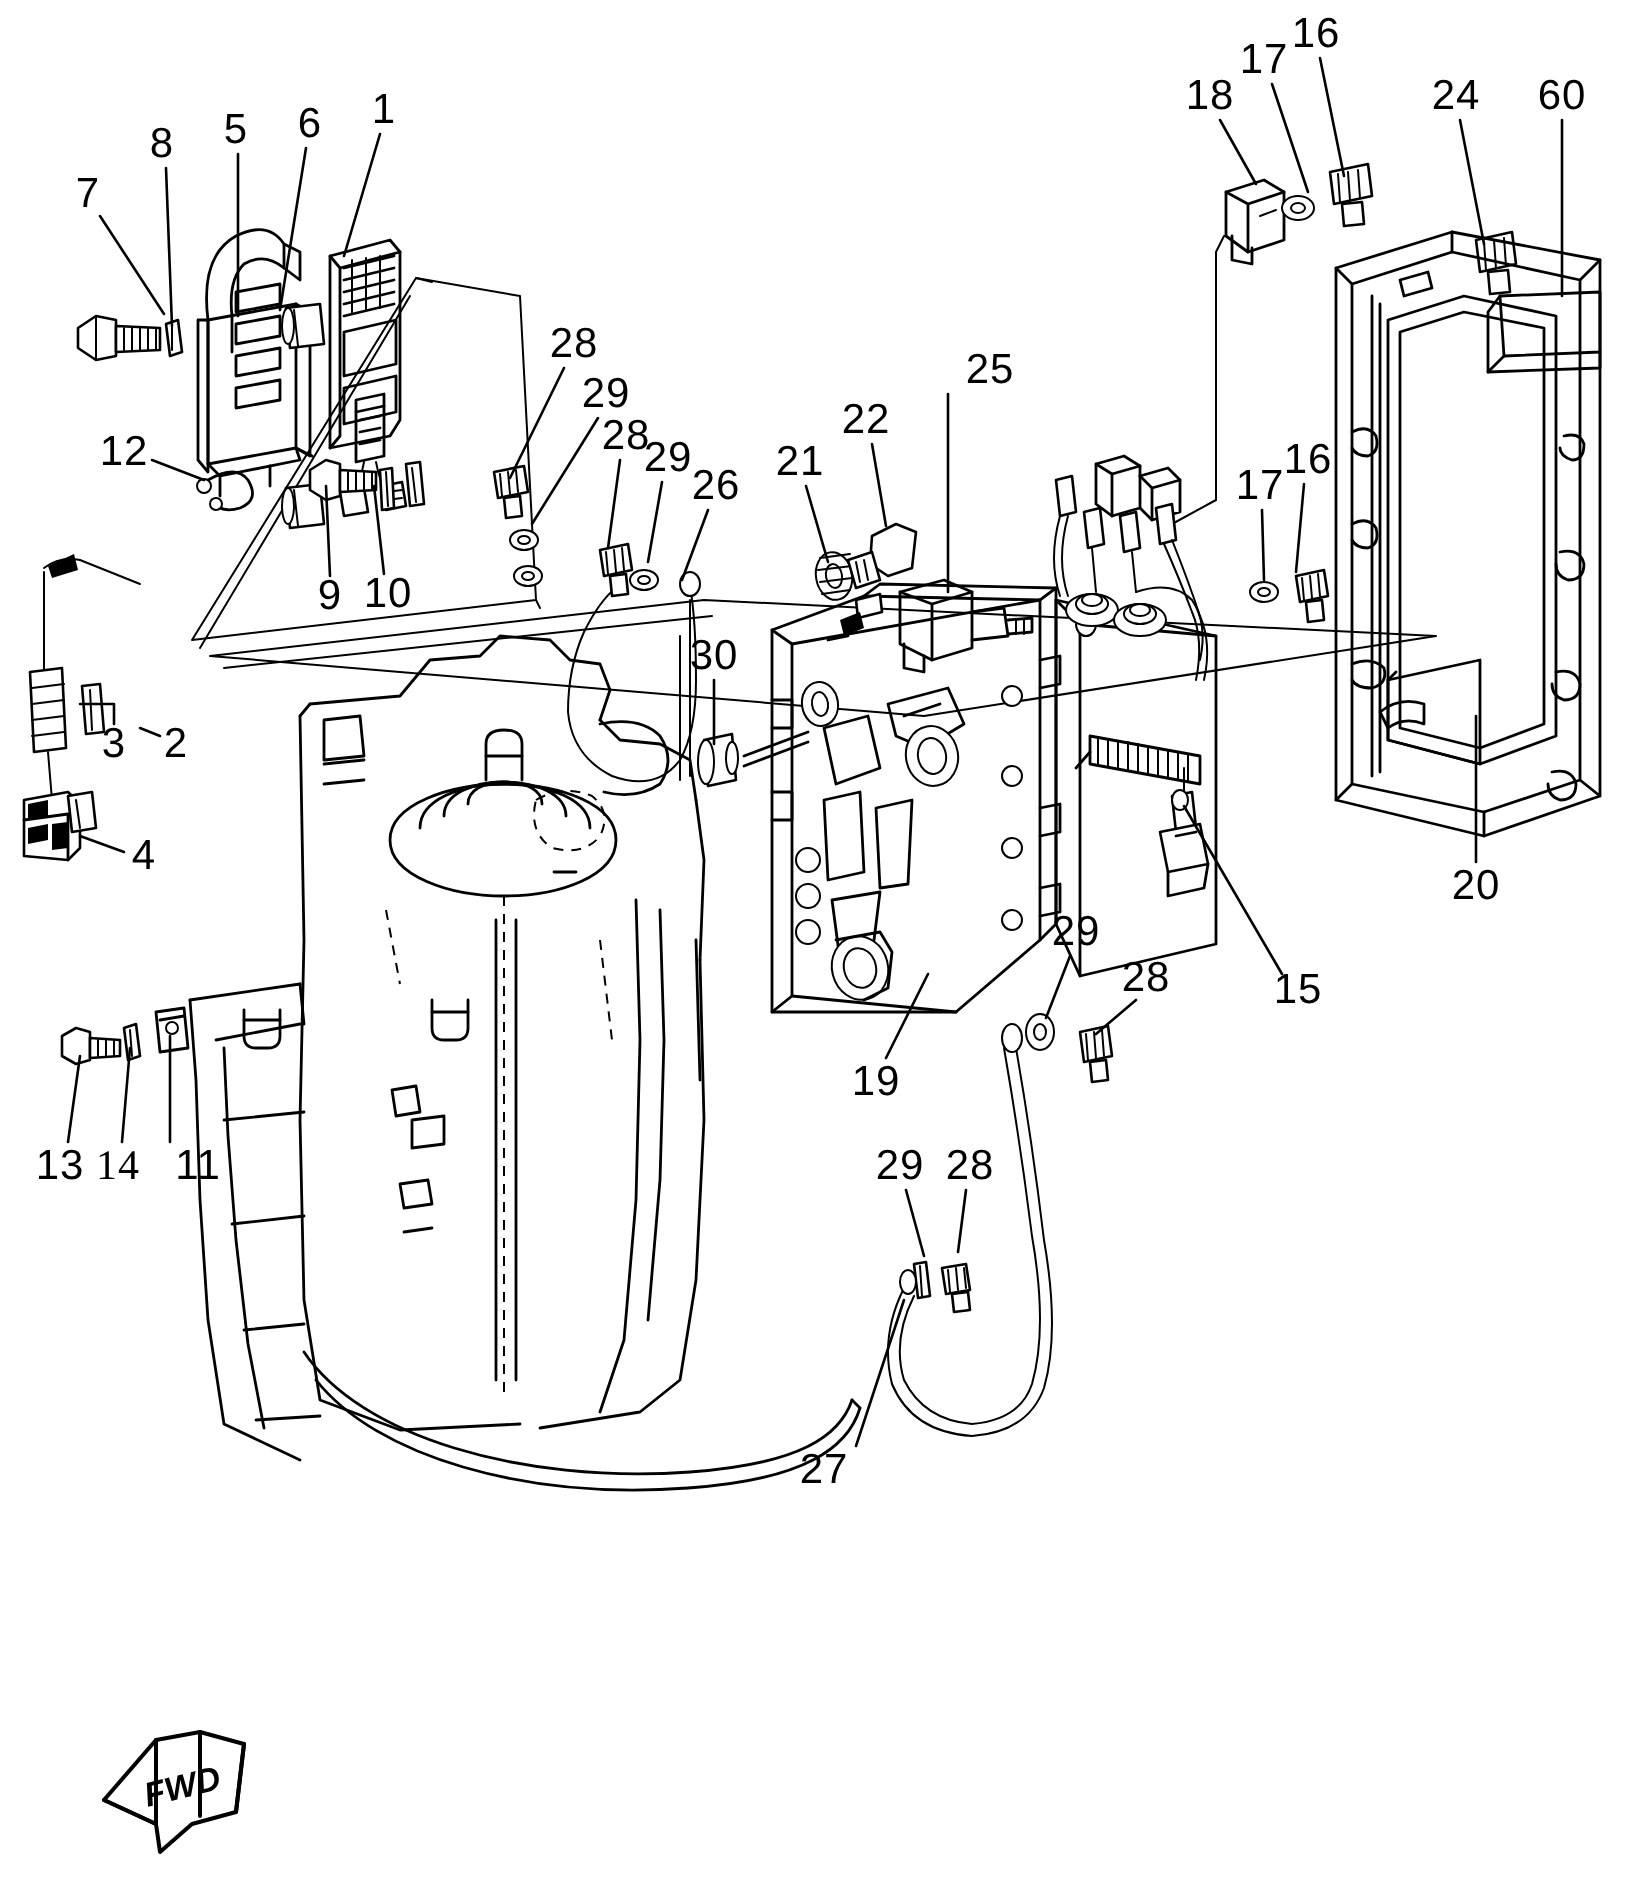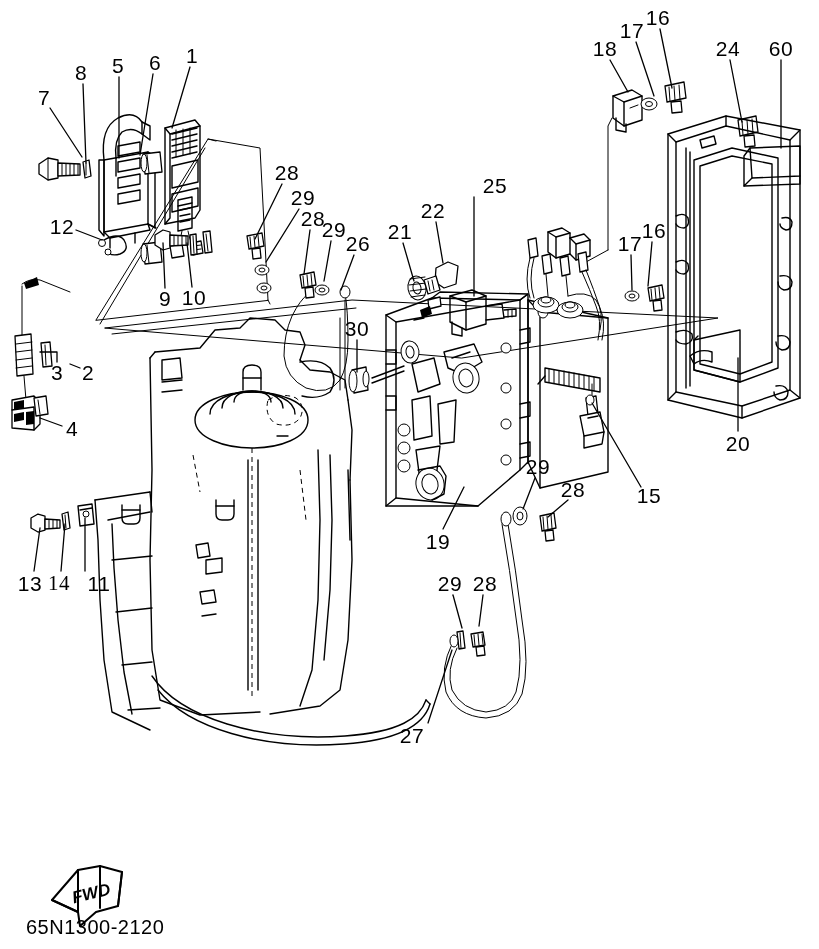--- a/index.html
+++ b/index.html
@@ -622,15 +622,14 @@
       <div class="callout" style="left: 438px; top: 541px;">19</div>
       <div class="callout" style="left: 538px; top: 466px;">29</div>
       <div class="callout" style="left: 573px; top: 489px;">28</div>
       <div class="callout" style="left: 450px; top: 583px;">29</div>
       <div class="callout" style="left: 485px; top: 583px;">28</div>
       <div class="callout" style="left: 412px; top: 735px;">27</div>
     </div>
 
   <div id="fwd-label">FWD</div>
 
-  <div id="part-number">65N1300-2120</div>
 
 </div>
 
 </body></html>

